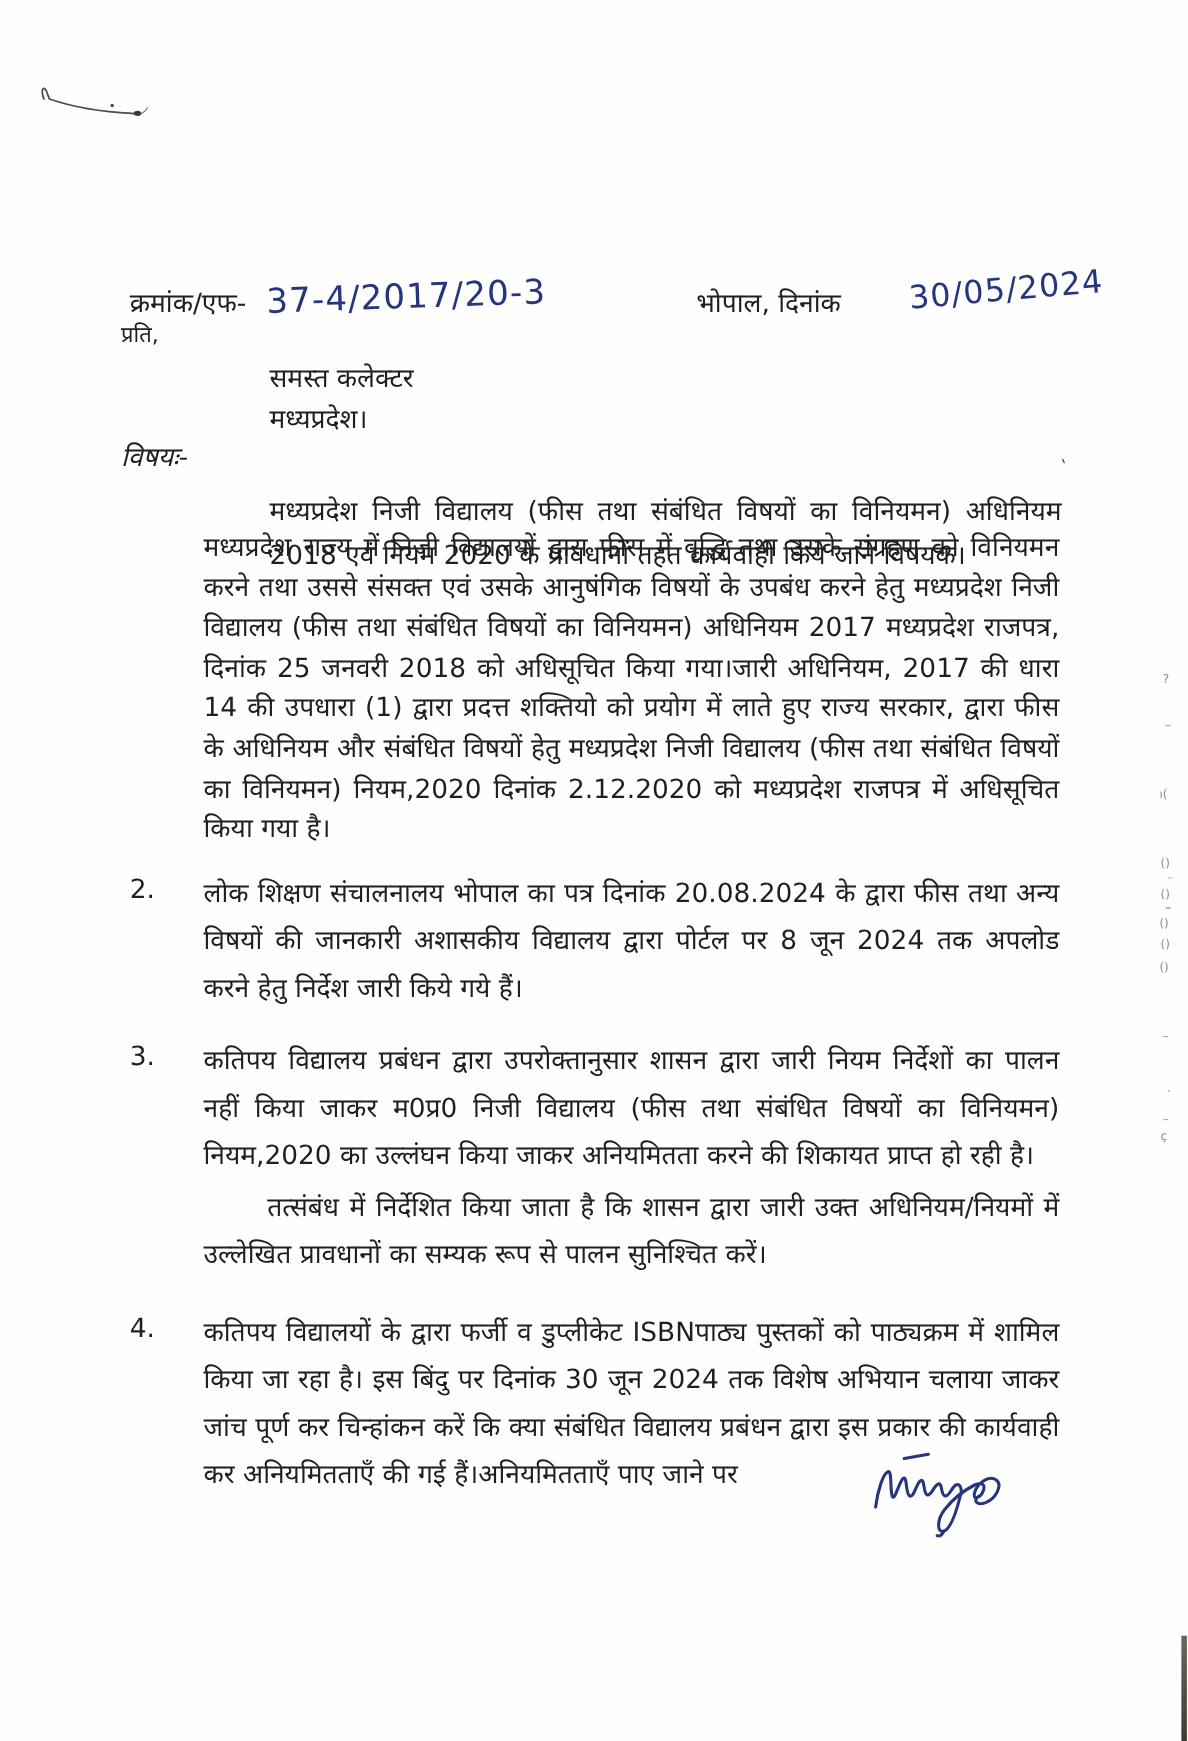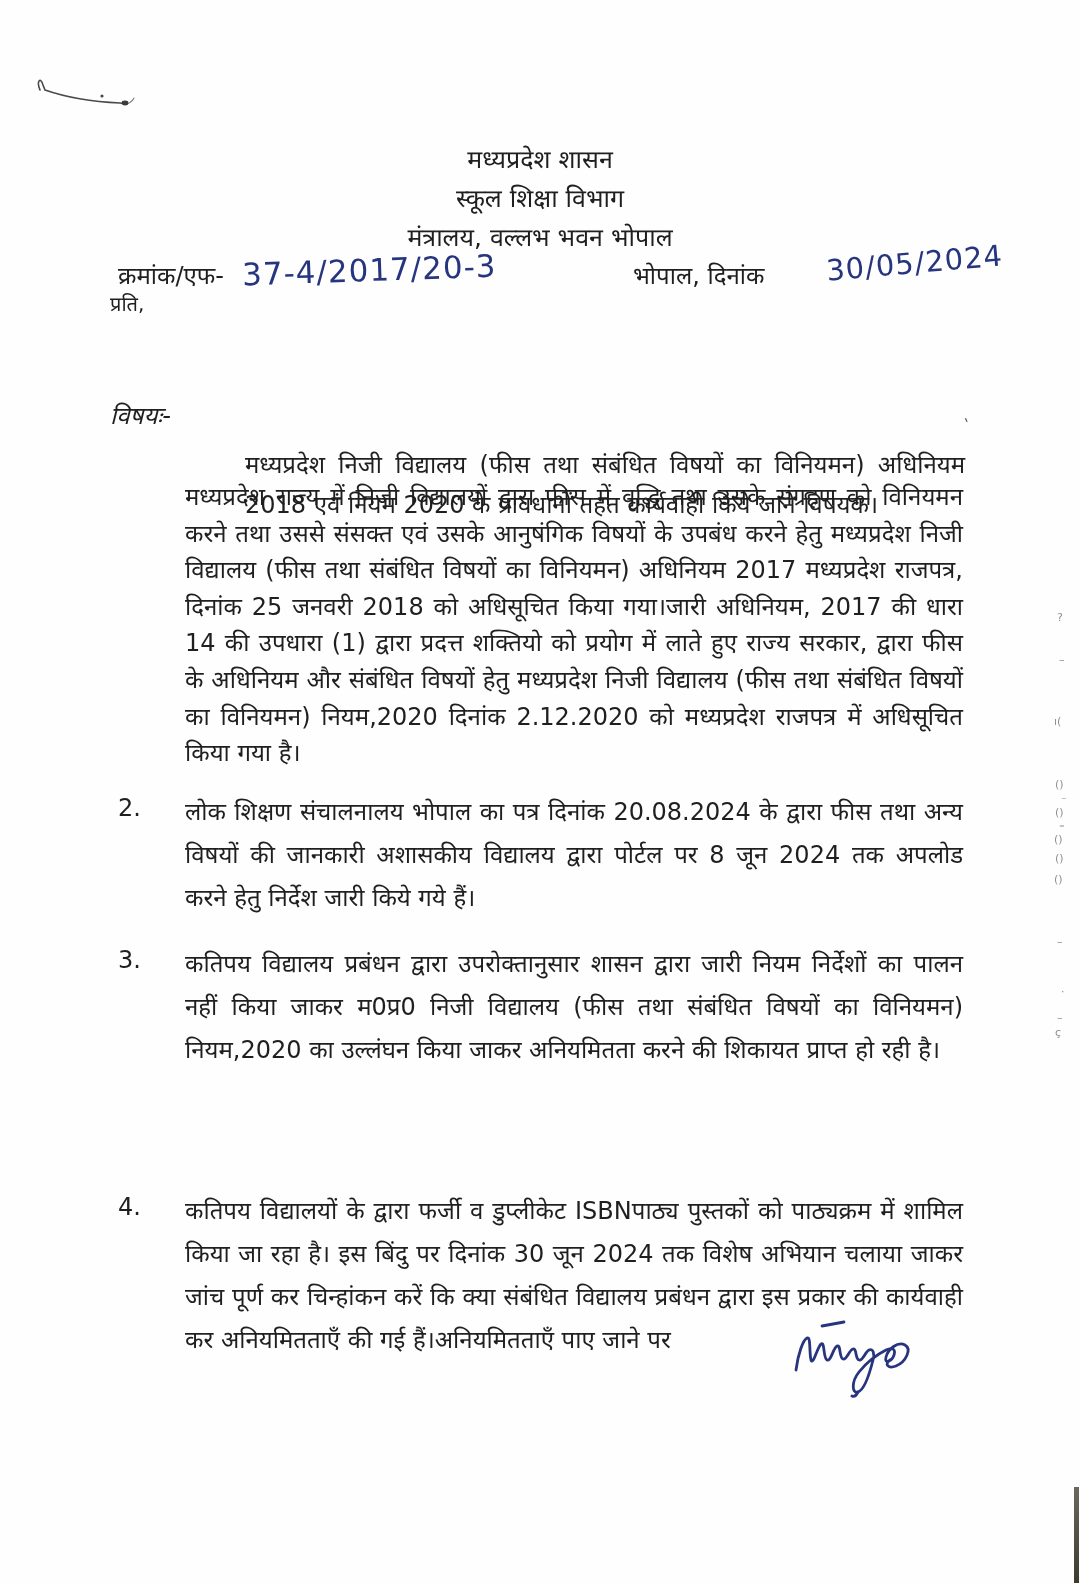--- a/index.html
+++ b/index.html
@@ -44,53 +44,53 @@
 
 <div class="page">
 
   <svg class="abs pen-scribble" width="120" height="36" viewBox="0 0 120 36">
     <path d="M10 16 C6 6 11 3 13 11 L15 16 C38 24 68 28 90 29 L97 30" fill="none" stroke="#4a4a4a" stroke-width="1.6" stroke-linecap="round"></path>
     <path d="M97 30 q5 -2 7 -6" fill="none" stroke="#7d7d7d" stroke-width="1.1" stroke-linecap="round"></path>
     <circle cx="72" cy="22" r="1.6" fill="#4a4a4a"></circle>
     <ellipse cx="95" cy="29" rx="3.4" ry="2.4" fill="#3c3c3c"></ellipse>
   </svg>
 
-  <div class="abs header">
-    <div>मध्यप्रदेश शासन</div>
-    <div>स्कूल शिक्षा विभाग</div>
-    <div>मंत्रालय, वल्लभ भवन भोपाल</div>
-  </div>
 
   <div class="abs ref-row">
     <span class="ref-label">क्रमांक/एफ-</span>
     <span class="hand ref-number">37-4/2017/20-3</span>
     <span class="place-date">भोपाल, दिनांक</span>
     <span class="hand date-hand">30/05/2024</span>
   </div>
 
   <div class="abs to-label">प्रति,</div>
+  <div class="abs recipient">
+    <div>समस्त कलेक्टर</div>
+    <div>मध्यप्रदेश।</div>
+  </div>
 
   <div class="abs subject-row">
     <span class="subject-label">विषयः-</span>
     <span class="subject-text">मध्यप्रदेश निजी विद्यालय (फीस तथा संबंधित विषयों का विनियमन) अधिनियम 2018 एवं नियम 2020 के प्रावधानों तहत कार्यवाही किये जाने विषयक।</span>
   </div>
   <span class="subject-tick">`</span>
 
   <div class="abs para1">मध्यप्रदेश राज्य में निजी विद्यालयों द्वारा फीस में वृद्धि तथा उसके संग्रहण को विनियमन करने तथा उससे संसक्त एवं उसके आनुषंगिक विषयों के उपबंध करने हेतु मध्यप्रदेश निजी विद्यालय (फीस तथा संबंधित विषयों का विनियमन) अधिनियम 2017 मध्यप्रदेश राजपत्र, दिनांक 25 जनवरी 2018 को अधिसूचित किया गया।जारी अधिनियम, 2017 की धारा 14 की उपधारा (1) द्वारा प्रदत्त शक्तियो को प्रयोग में लाते हुए राज्य सरकार, द्वारा फीस के अधिनियम और संबंधित विषयों हेतु मध्यप्रदेश निजी विद्यालय (फीस तथा संबंधित विषयों का विनियमन) नियम,2020 दिनांक 2.12.2020 को मध्यप्रदेश राजपत्र में अधिसूचित किया गया है।</div>
 
   <div class="abs item item2">
     <span class="num">2.</span>
     <span class="txt">लोक शिक्षण संचालनालय भोपाल का पत्र दिनांक 20.08.2024 के द्वारा फीस तथा अन्य विषयों की जानकारी अशासकीय विद्यालय द्वारा पोर्टल पर 8 जून 2024 तक अपलोड करने हेतु निर्देश जारी किये गये हैं।</span>
   </div>
 
   <div class="abs item item3">
     <span class="num">3.</span>
     <span class="txt">कतिपय विद्यालय प्रबंधन द्वारा उपरोक्तानुसार शासन द्वारा जारी नियम निर्देशों का पालन नहीं किया जाकर म0प्र0 निजी विद्यालय (फीस तथा संबंधित विषयों का विनियमन) नियम,2020 का उल्लंघन किया जाकर अनियमितता करने की शिकायत प्राप्त हो रही है।</span>
   </div>
 
+  <div class="abs note">तत्संबंध में निर्देशित किया जाता है कि शासन द्वारा जारी उक्त अधिनियम/नियमों में उल्लेखित प्रावधानों का सम्यक रूप से पालन सुनिश्चित करें।</div>
 
   <div class="abs item item4">
     <span class="num">4.</span>
     <span class="txt">कतिपय विद्यालयों के द्वारा फर्जी व डुप्लीकेट ISBNपाठ्य पुस्तकों को पाठ्यक्रम में शामिल किया जा रहा है। इस बिंदु पर दिनांक 30 जून 2024 तक विशेष अभियान चलाया जाकर जांच पूर्ण कर चिन्हांकन करें कि क्या संबंधित विद्यालय प्रबंधन द्वारा इस प्रकार की कार्यवाही कर अनियमितताएँ की गई हैं।अनियमितताएँ पाए जाने पर</span>
   </div>
 
   <svg class="abs signature" width="152" height="84" viewBox="0 0 152 84">
     <g fill="none" stroke="#26357e" stroke-width="2.8" stroke-linecap="round" stroke-linejoin="round">
       <path d="M34 12 L56 8"></path>
       <path d="M8 56 C10 40 15 26 19 24 C23 22 21 38 23 46 C25 52 29 34 33 30 C37 27 35 44 39 46 C43 48 45 34 49 32 C53 30 51 44 55 45 C59 46 61 36 65 35 C69 34 67 45 71 46 C75 47 77 38 81 36 C85 34 87 40 85 46 C81 62 76 76 70 78 C64 80 63 68 71 58 C79 48 90 40 98 36 C104 33 108 35 106 41 C104 47 96 51 98 43 C100 35 110 27 117 31 C124 35 118 48 108 52 C100 55 96 50 102 46"></path>

